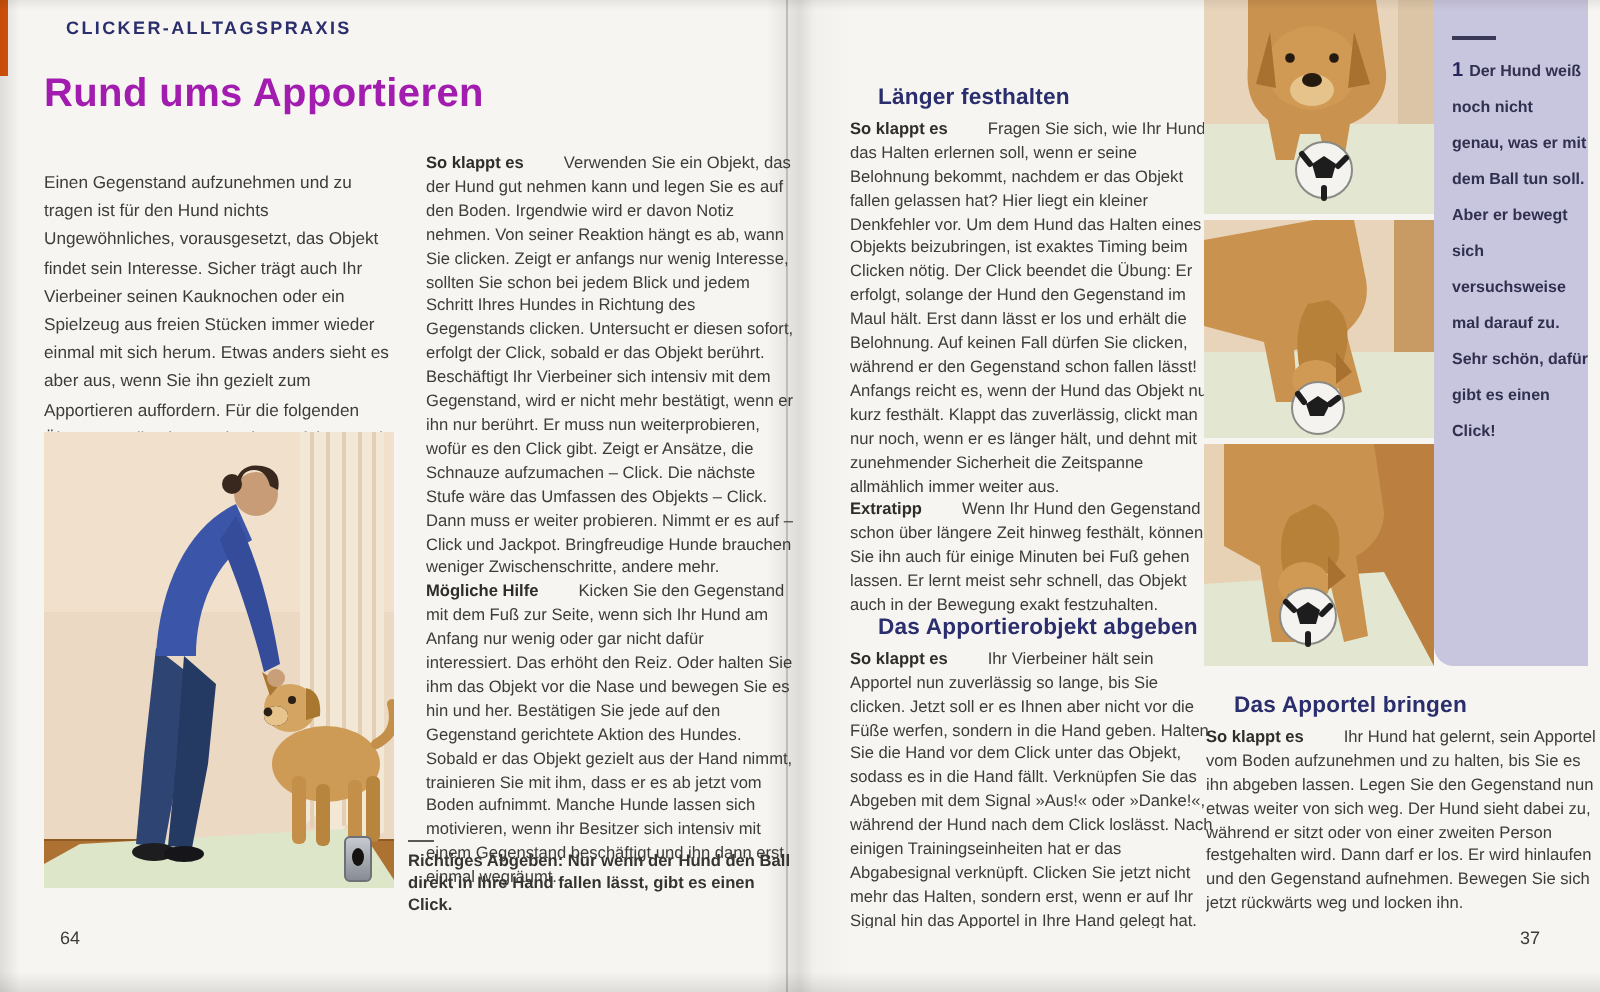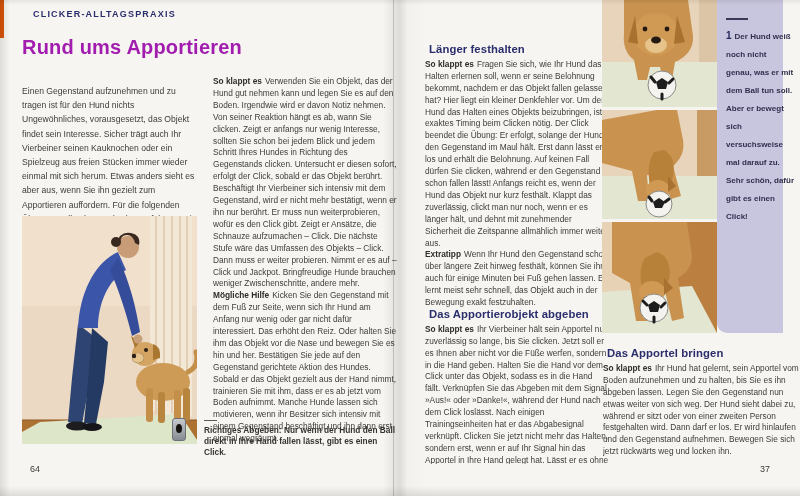--- a/index.html
+++ b/index.html
@@ -15,22 +15,22 @@
 
   .orange-tab{position:absolute;left:0;top:0;width:4px;height:38px;background:#db550b;}
 
   .kicker{position:absolute;left:33px;top:9px;font-size:9px;font-weight:bold;letter-spacing:1.2px;color:#2b2e6d;}
   .title{position:absolute;left:22px;top:36px;font-size:20px;font-weight:bold;color:#a21caf;letter-spacing:.2px;}
 
   .intro{position:absolute;left:22px;top:84px;width:176px;font-size:8.6px;line-height:14.2px;color:#3d3c3a;}
 
   .col{font-size:8.3px;line-height:11.9px;color:#3d3c3a;text-align:left;}
   .col p{margin:0;}
-  .col .runin{font-weight:bold;color:#2e2d2b;margin-right:3px;}
-  h3.sec{font-size:11.3px;font-weight:bold;color:#2b2e6d;margin:0 0 3px 4px;letter-spacing:.1px;}
+  .col .runin{font-weight:bold;color:#2e2d2b;margin-right:20px;}
+  h3.sec{font-size:11.3px;font-weight:bold;color:#2b2e6d;margin:0 0 3px 14px;letter-spacing:.1px;}
   .sec-gap{margin-top:11px;}
 
   #left-col2{position:absolute;left:213px;top:76px;width:184px;}
   #right-col1{position:absolute;left:425px;top:44px;width:184px;height:420px;overflow:hidden;}
   #right-col2{position:absolute;left:603px;top:348px;width:196px;height:116px;overflow:hidden;}
 
   
   #photo-main{position:absolute;left:22px;top:216px;width:175px;height:228px;overflow:hidden;background:#ead7c1;}
   .clicker{position:absolute;left:150px;top:202px;width:14px;height:23px;border-radius:3px;
            background:linear-gradient(#c6c9ce,#878c94);border:1px solid #6d7178;box-sizing:border-box;}
@@ -43,21 +43,21 @@
   #pn-left{left:30px;top:464px;}
   #pn-right{left:760px;top:464px;}
 
   
   .step-photo{position:absolute;left:602px;width:115px;overflow:hidden;background:#e8d5bd;}
   #photo-1{top:0;height:107px;}
   #photo-2{top:110px;height:109px;}
   #photo-3{top:222px;height:111px;}
 
   
-  #sidebar{position:absolute;left:717px;top:0;width:66px;height:333px;background:#c8c5de;border-bottom-left-radius:10px;}
+  #sidebar{position:absolute;left:717px;top:0;width:77px;height:333px;background:#c8c5de;border-bottom-left-radius:10px;}
   .side-item{position:absolute;left:9px;width:68px;color:#30304f;}
   .side-rule{width:22px;height:2px;background:#3a3a58;margin-bottom:5px;}
   .side-num{font-size:10px;font-weight:bold;color:#26265c;margin-right:3px;}
   .side-text{font-size:8px;line-height:11.4px;font-weight:bold;}
   #side-1{top:18px;}
   #side-2{top:116px;}
   #side-3{top:232px;}
 
   svg{display:block;}
 </style>

